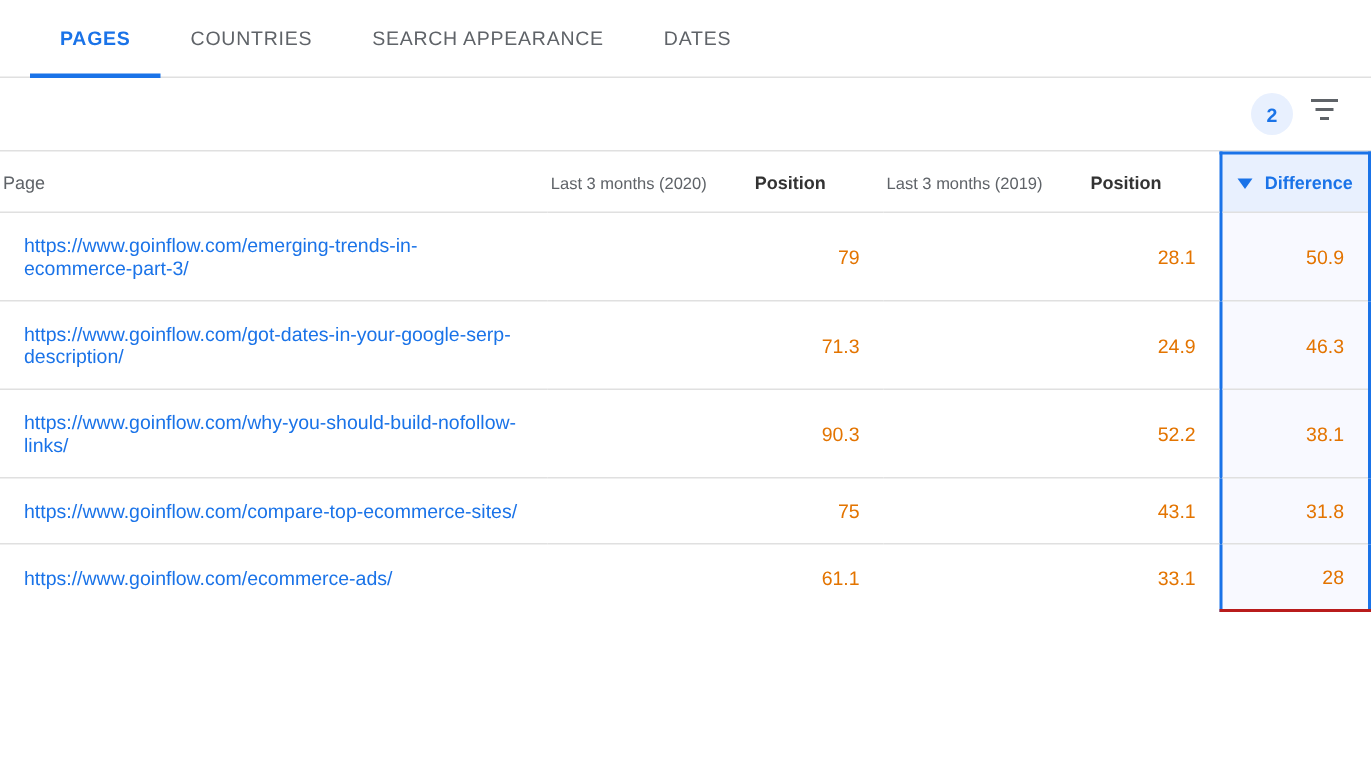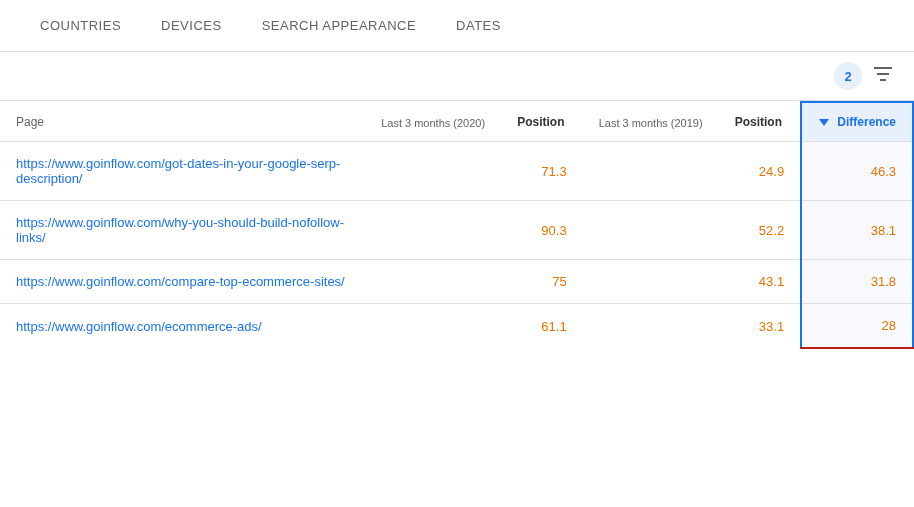--- a/index.html
+++ b/index.html
@@ -67,21 +67,21 @@
       width: 100%;
     }
     table {
       width: 100%;
       border-collapse: collapse;
     }
     thead tr {
       border-bottom: 1px solid #e0e0e0;
     }
     thead th {
-      padding: 12px 16px;
+      padding: 12px 2px;
       text-align: right;
       font-size: 12px;
       font-weight: normal;
       color: #5f6368;
       white-space: nowrap;
     }
     thead th.page-col {
       text-align: left;
       width: 40%;
     }
@@ -120,21 +120,21 @@
       border-left: 2px solid #1a73e8;
       border-right: 2px solid #1a73e8;
     }
     tbody tr:last-child td.diff-col-data {
       border-bottom: 2px solid #b91c1c;
     }
 
     .diff-header-inner {
       display: flex;
       align-items: center;
-      justify-content: flex-end;
+      justify-content: center;
       gap: 4px;
     }
     .arrow-down {
       display: inline-block;
       width: 0;
       height: 0;
       border-left: 5px solid transparent;
       border-right: 5px solid transparent;
       border-top: 7px solid #1a73e8;
       margin-right: 4px;
@@ -153,22 +153,22 @@
     th .col-labels {
       display: flex;
       flex-direction: row;
       align-items: flex-end;
     }
   </style>
 </head>
 <body>
 
 <div class="tabs">
+  <div class="tab active">PAGES</div>
   <div class="tab">COUNTRIES</div>
-  <div class="tab">DEVICES</div>
   <div class="tab">SEARCH APPEARANCE</div>
   <div class="tab">DATES</div>
 </div>
 
 <div class="toolbar">
   <div class="badge">2</div>
   <div class="filter-icon">
     <svg width="22" height="18" viewBox="0 0 22 18" fill="none">
       <line x1="2" y1="3" x2="20" y2="3" stroke="#5f6368" stroke-width="2"></line>
       <line x1="5" y1="9" x2="17" y2="9" stroke="#5f6368" stroke-width="2"></line>
@@ -198,20 +198,26 @@
         </th>
         <th class="diff-col">
           <div class="diff-header-inner">
             <span class="arrow-down"></span>
             <span>Difference</span>
           </div>
         </th>
       </tr>
     </thead>
     <tbody id="table-body">
+    <tr>
+          <td class="page-cell">https://www.goinflow.com/emerging-trends-in-ecommerce-part-3/</td>
+          <td class="val-orange">79</td>
+          <td class="val-orange">28.1</td>
+          <td class="diff-col-data val-orange">50.9</td>
+        </tr>
         <tr>
           <td class="page-cell">https://www.goinflow.com/got-dates-in-your-google-serp-description/</td>
           <td class="val-orange">71.3</td>
           <td class="val-orange">24.9</td>
           <td class="diff-col-data val-orange">46.3</td>
         </tr>
         <tr>
           <td class="page-cell">https://www.goinflow.com/why-you-should-build-nofollow-links/</td>
           <td class="val-orange">90.3</td>
           <td class="val-orange">52.2</td>

